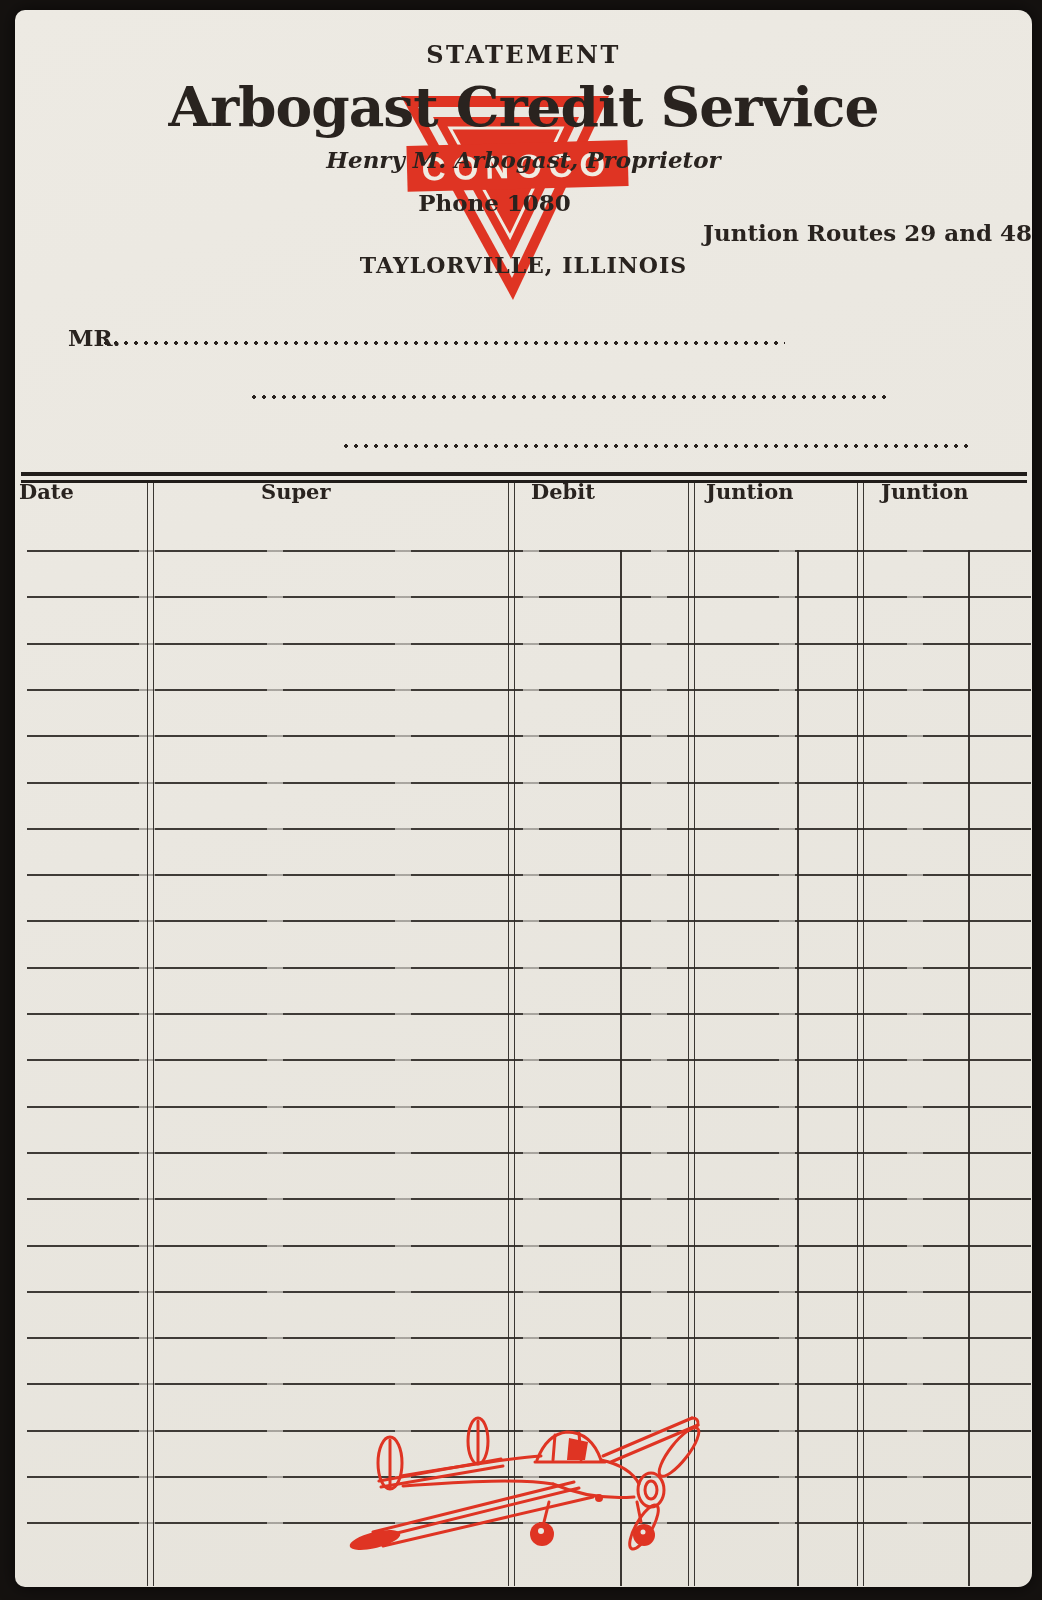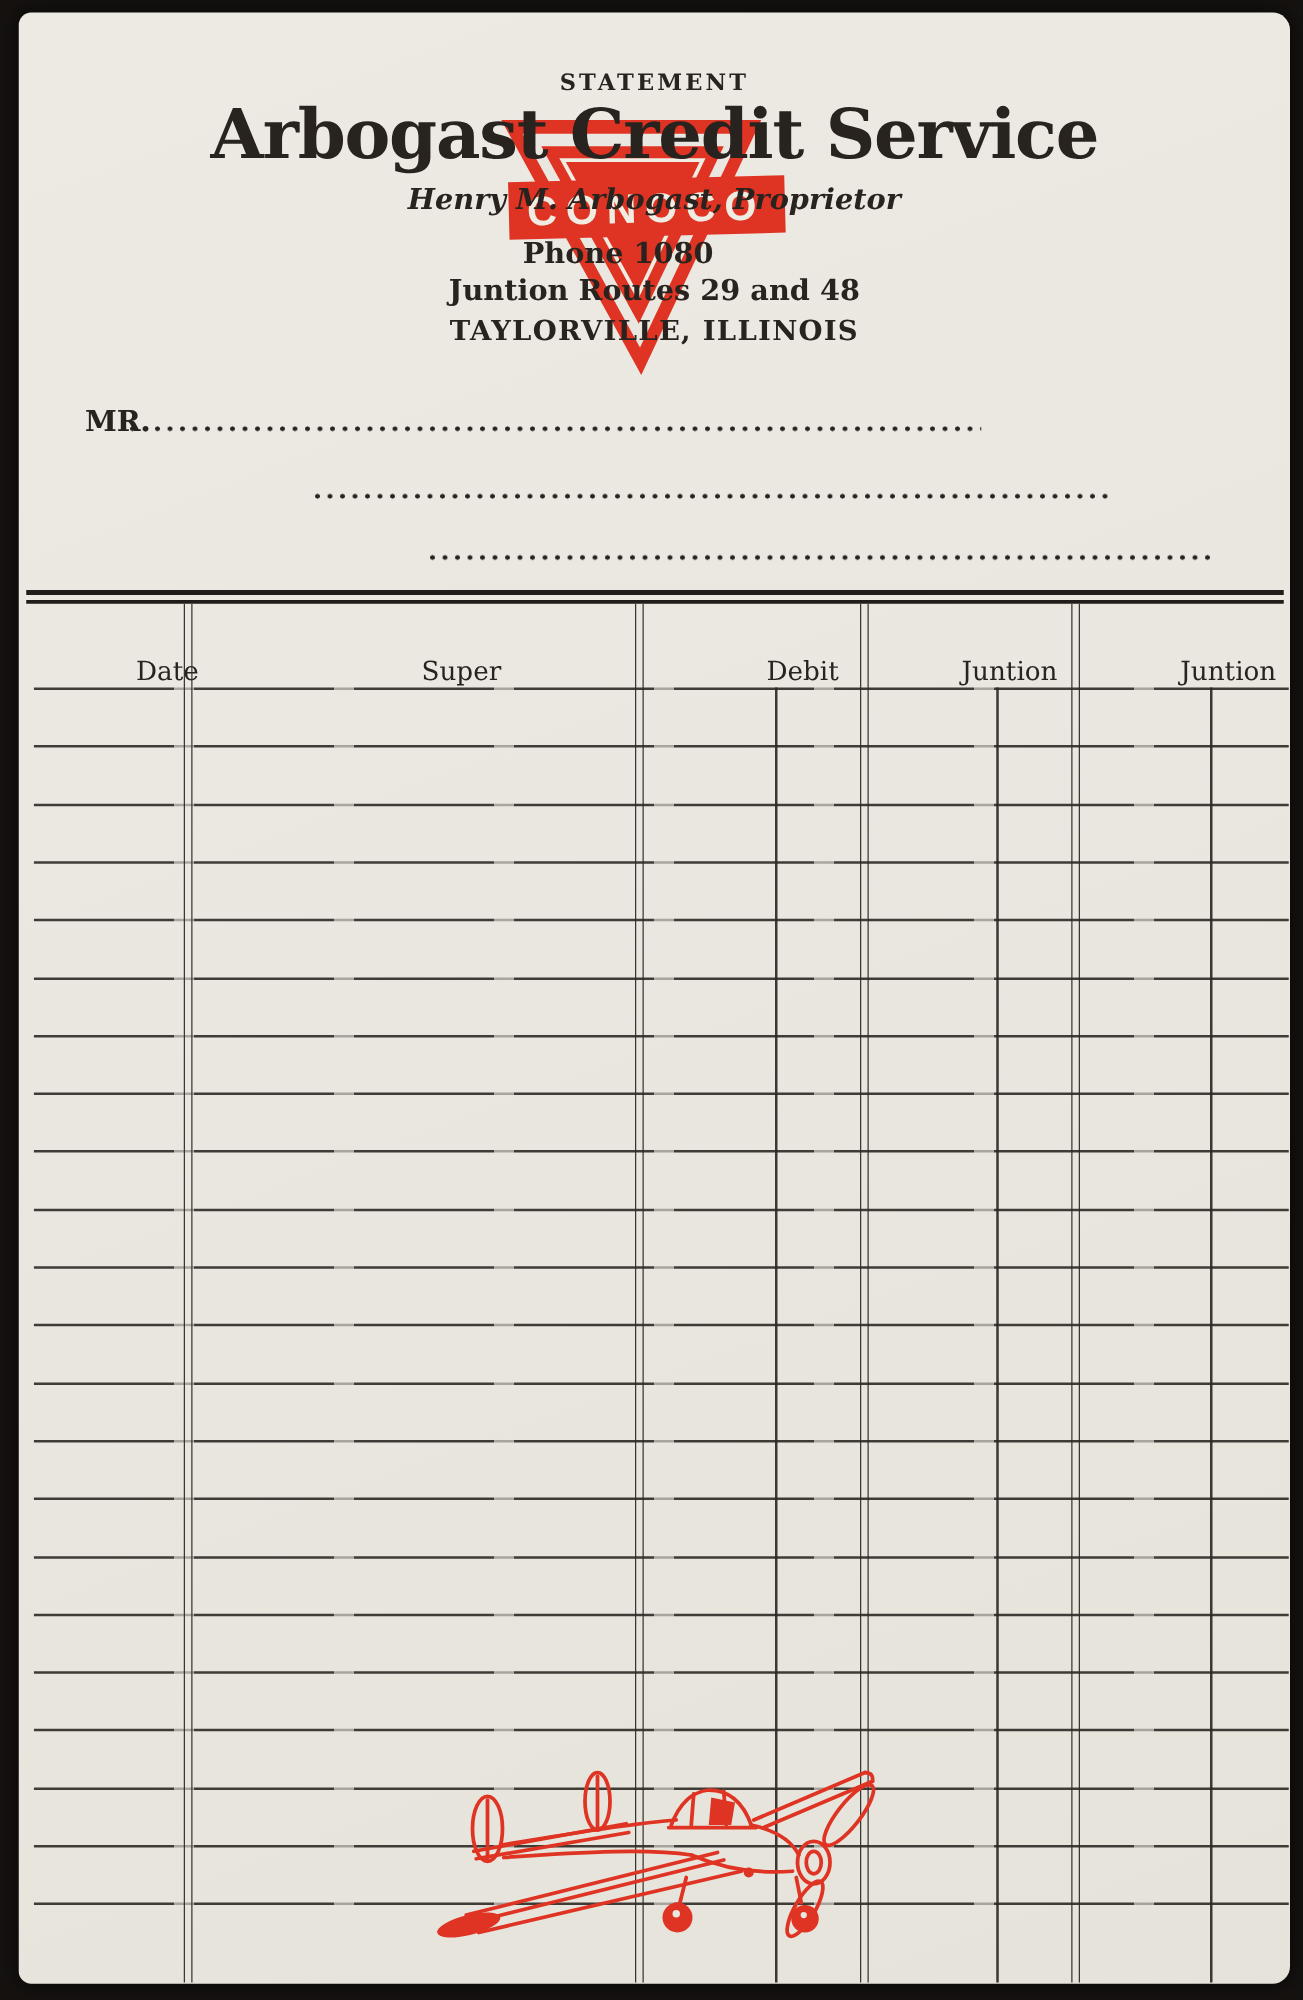--- a/index.html
+++ b/index.html
@@ -12,25 +12,25 @@
   .paper{
     position:absolute;left:15px;top:10px;width:1017px;height:1577px;
     background:linear-gradient(160deg,#edeae3 0%,var(--paper,#eae7e0) 45%,#e6e3db 100%);
     border-radius:10px 14px 14px 10px;
     box-shadow:0 0 18px rgba(0,0,0,.6);
   }
   .hdr{
     position:absolute;left:0;width:100%;text-align:center;
     color:var(--ink,#29231f);font-weight:bold;line-height:1.05;z-index:3;
   }
-  .statement{top:48px;font-size:18px;letter-spacing:2.5px;}
+  .statement{top:32px;font-size:24px;letter-spacing:2.5px;}
   .business{top:68px;font-size:55px;letter-spacing:-1px;}
   .proprietor{top:138px;font-size:23px;font-style:italic;}
   .phone{top:181px;font-size:23px;transform:translateX(-29px);}
-  .address{top:211px;font-size:23px;}
+  .address{top:211px;font-size:23px;text-align:right;}
   .city{top:244px;font-size:22px;letter-spacing:1px;}
   .conoco-logo{position:absolute;left:378px;top:84px;width:244px;height:212px;z-index:1;}
   .conoco-text{
     font-family:"Liberation Sans","DejaVu Sans",sans-serif;font-weight:bold;
     font-size:33px;letter-spacing:7px;fill:var(--cream,#f0ece2);
   }
   .mr-prefix{
     position:absolute;left:53px;top:314px;font-size:23px;font-weight:bold;color:var(--ink,#29231f);
   }
   .dots{
@@ -38,22 +38,22 @@
     background-image:radial-gradient(circle,var(--ink,#29231f) 1.7px,transparent 2.1px);
     background-size:10px 6px;background-repeat:repeat-x;background-position:left center;
   }
   .dots1{left:86px;top:330px;width:684px;}
   .dots2{left:234px;top:384px;width:642px;}
   .dots3{left:326px;top:433px;width:628px;}
   .rule{position:absolute;left:6px;width:1006px;background:#211d1a;}
   .rule-a{top:462px;height:3.5px;}
   .rule-b{top:470px;height:2.5px;}
   .col-label{
-    position:absolute;top:515px;width:140px;text-align:right;
-    font-size:21px;font-weight:normal;color:var(--ink,#29231f);
+    position:absolute;top:469px;width:140px;text-align:left;
+    font-size:21px;font-weight:bold;color:var(--ink,#29231f);
   }
   .c0{left:4px}.c1{left:246px}.c2{left:516px}.c3{left:691px}.c4{left:866px}
   .hline{
     position:absolute;left:12px;width:1004px;height:2px;opacity:.9;
     background:repeating-linear-gradient(90deg,var(--line,#2c2824) 0 112px,rgba(44,40,36,.38) 112px 128px);
   }
   .vline{position:absolute;background:var(--line,#2c2824);width:2px;opacity:.92;}
   .vline.double{
     width:5px;background:transparent;
     border-left:1.6px solid var(--line,#2c2824);

